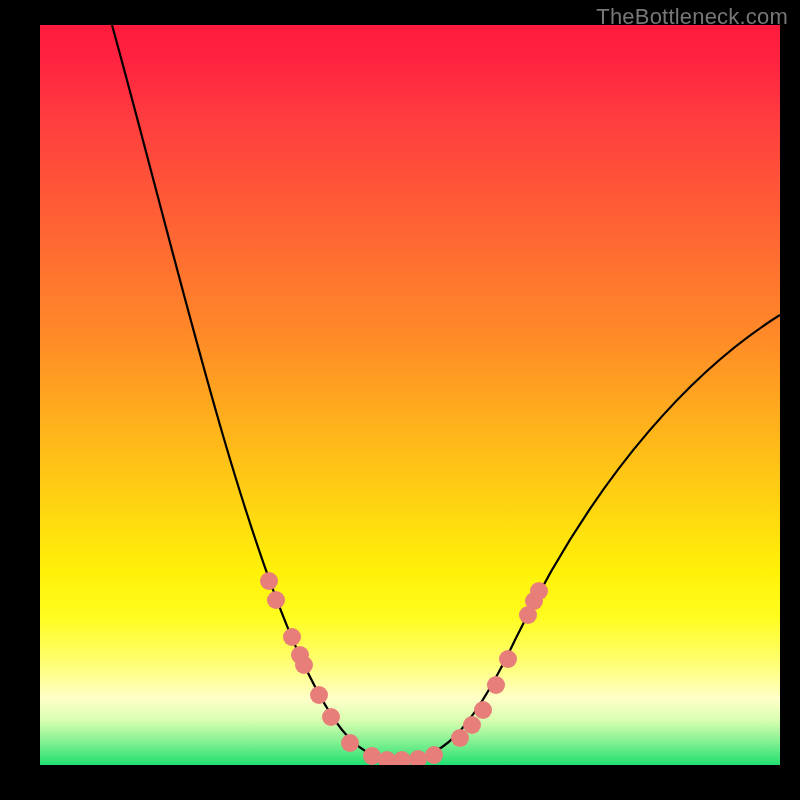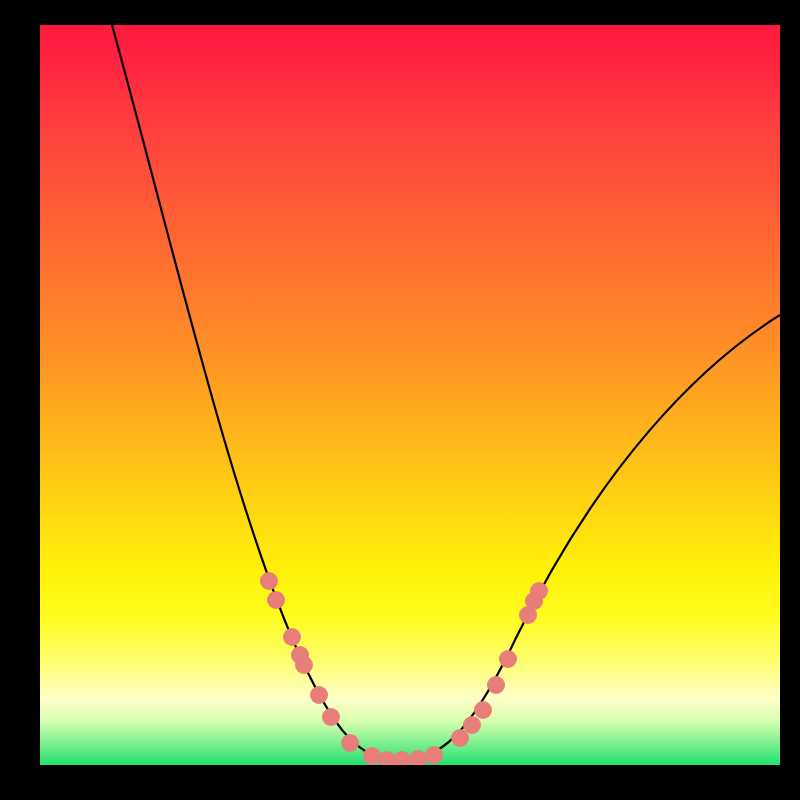--- a/index.html
+++ b/index.html
@@ -65,20 +65,21 @@
   }
   .dot {
     fill: #e77e7a;
     stroke: none;
   }
 </style>
 </head>
 <body>
 
 <div class="container">
+  <div class="watermark">TheBottleneck.com</div>
 
   <div class="plot-area">
     <svg class="curve" viewBox="0 0 740 740" preserveAspectRatio="none">
       <path class="curve-path" d="M 72 0 C 130 210, 190 470, 255 620 C 295 710, 320 735, 360 735 C 400 735, 430 710, 475 615 C 560 440, 660 340, 740 290"></path>
       <g id="marker-group">
           <circle cx="229" cy="556" r="9" fill="#e77e7a" class="dot"></circle>
           <circle cx="236" cy="575" r="9" fill="#e77e7a" class="dot"></circle>
           <circle cx="252" cy="612" r="9" fill="#e77e7a" class="dot"></circle>
           <circle cx="260" cy="630" r="9" fill="#e77e7a" class="dot"></circle>
           <circle cx="264" cy="640" r="9" fill="#e77e7a" class="dot"></circle>

